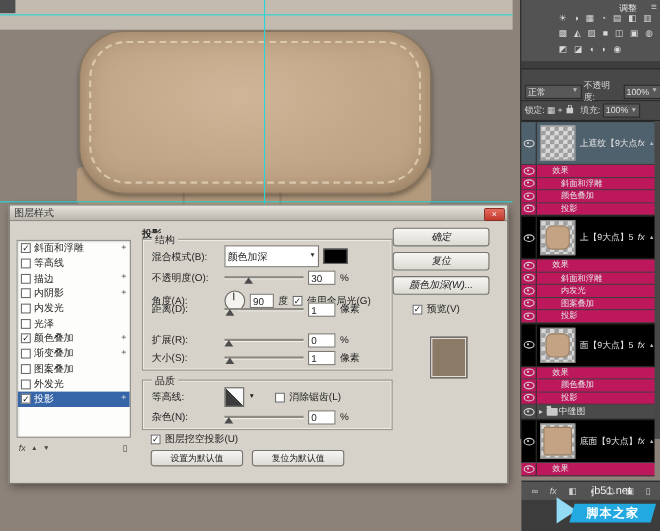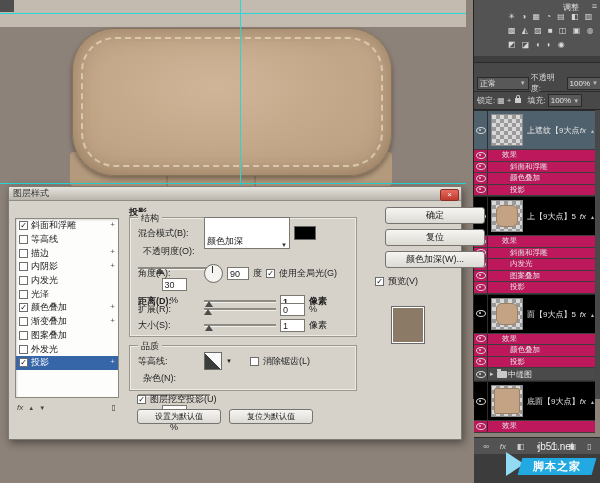--- a/index.html
+++ b/index.html
@@ -85,33 +85,33 @@
   .srow .plus{position:absolute;right:3px;top:1px;font-size:8px;color:#555;}
   .srow.selected .plus{color:#ddd;}
   .cbx{width:9px;height:9px;background:#fff;border:1px solid #6d6d6d;box-sizing:border-box;font-size:8px;line-height:7px;text-align:center;color:#111;}
   .styles-toolbar{position:absolute;left:6px;top:214px;width:104px;height:13px;display:flex;align-items:center;gap:5px;padding-left:2px;box-sizing:border-box;font-size:8px;color:#444;}
   .styles-toolbar .tb-trash{margin-left:auto;margin-right:3px;}
   .mid-title{position:absolute;left:120px;top:19px;font-weight:bold;}
   .groupbox{position:absolute;border:1px solid #9a978f;box-shadow:inset 0 0 0 1px #eceae5;}
   .grouplabel{position:absolute;left:8px;top:-6px;background:#d6d2ca;padding:0 3px;font-size:9px;}
   .frm-row{position:absolute;left:8px;display:flex;align-items:center;gap:4px;height:14px;}
   .flabel{width:62px;flex:none;}
-  .selectbox{width:86px;height:32px;background:#fff;border:1px solid #7a7871;display:flex;align-items:flex-end;justify-content:space-between;padding:0 2px;box-sizing:border-box;flex:none;}
+  .selectbox{width:86px;height:20px;background:#fff;border:1px solid #7a7871;display:flex;align-items:center;justify-content:space-between;padding:0 2px;box-sizing:border-box;flex:none;}
   .selectbox .car{font-size:6px;color:#333;}
   .swatch-black{width:20px;height:12px;background:#000;border:1px solid #666;flex:none;}
   .slider{position:relative;height:12px;width:72px;flex:none;}
   .slider::before{content:"";position:absolute;left:0;right:0;top:5px;height:2px;background:#8d8b84;box-shadow:0 1px 0 #f2f0ea;}
   .handle{position:absolute;top:6px;width:0;height:0;border-left:4px solid transparent;border-right:4px solid transparent;border-bottom:6px solid #4d4d4d;}
   .valbox{width:25px;height:13px;background:#fff;border:1px solid #7a7871;box-sizing:border-box;font-size:9px;padding:1px 2px;flex:none;}
   .dial{width:17px;height:17px;border-radius:50%;background:#f4f3ef;border:1px solid #6c6a64;position:relative;flex:none;}
   .needle{position:absolute;left:7px;top:1px;width:1px;height:7px;background:#333;}
   .contour-thumb{width:16px;height:16px;border:1px solid #6c6a64;background:linear-gradient(45deg,#3c3c3c 49.5%,#fafafa 50%);flex:none;}
   .btn{background:linear-gradient(#f6f5f2,#dcdad3);border:1px solid #767470;border-radius:3px;display:flex;align-items:center;justify-content:center;font-size:9px;color:#222;box-sizing:border-box;}
   .btn.small{font-size:8px;}
-  .ok-col .btn{position:absolute;left:376px;width:100px;height:17px;}
+  .ok-col .btn{position:absolute;left:348px;width:88px;height:17px;font-style:italic;}
   .preview-row{position:absolute;left:366px;top:88px;display:flex;align-items:center;gap:4px;}
   .preview-swatch{position:absolute;left:382px;top:119px;width:32px;height:36px;border:1px solid #6b6b6b;box-shadow:inset 0 0 0 1px #fff;}
   .knockout-row{position:absolute;left:128px;top:206px;display:flex;align-items:center;gap:4px;}
   .def-btn{position:absolute;top:222px;width:84px;height:15px;}
 
   
   .wm{position:absolute;left:486px;top:438px;width:114px;height:45px;z-index:50;}
   .wm-site{position:absolute;left:52px;top:3px;color:#efefef;font-size:10px;}
   .wm-tri{position:absolute;left:20px;top:14px;width:0;height:0;border-top:12px solid transparent;border-bottom:12px solid transparent;border-left:18px solid #93daf4;}
   .wm-banner{position:absolute;left:34px;top:20px;width:74px;height:17px;background:#23a9e1;transform:skewX(-16deg);display:flex;align-items:center;justify-content:center;}
@@ -459,41 +459,41 @@
 
       <div class="frm-row" style="top:8px;">
         <span class="flabel">混合模式(B):</span>
         <span class="selectbox">
           <span>颜色加深</span>
           <span class="car">▼</span>
         </span>
         <span class="swatch-black"></span>
       </div>
 
-      <div class="frm-row" style="top:27px;flex-direction:column;">
+      <div class="frm-row" style="top:27px;">
         <span class="flabel">不透明度(O):</span>
         <span class="slider">
             <span class="handle" style="left:18px;"></span>
           </span>
         <span class="valbox">30</span>
         <span>%</span>
       </div>
 
       <div class="frm-row" style="top:46px;height:18px;">
         <span class="flabel">角度(A):</span>
         <span class="dial">
             <span class="needle"></span>
           </span>
         <span class="valbox" style="width:22px;">90</span>
         <span>度</span>
         <span class="cbx">✓</span>
         <span>使用全局光(G)</span>
       </div>
 
-      <div class="frm-row" style="top:76px;font-weight:bold;">
+      <div class="frm-row" style="top:56px;">
         <span class="flabel">距离(D):</span>
         <span class="slider">
             <span class="handle" style="left:1px;"></span>
           </span>
         <span class="valbox">1</span>
         <span>像素</span>
       </div>
 
       <div class="frm-row" style="top:84px;">
         <span class="flabel">扩展(R):</span>
@@ -518,21 +518,21 @@
       <span class="grouplabel">品质</span>
 
       <div class="frm-row" style="top:6px;height:18px;">
         <span class="flabel">等高线:</span>
         <span class="contour-thumb"></span>
         <span class="car" style="font-size:6px;">▼</span>
         <span class="cbx" style="margin-left:14px;"></span>
         <span>消除锯齿(L)</span>
       </div>
 
-      <div class="frm-row" style="top:26px;flex-direction:column;">
+      <div class="frm-row" style="top:26px;">
         <span class="flabel">杂色(N):</span>
         <span class="slider">
             <span class="handle" style="left:0;"></span>
           </span>
         <span class="valbox">0</span>
         <span>%</span>
       </div>
     </div>
 
     <div class="knockout-row">

